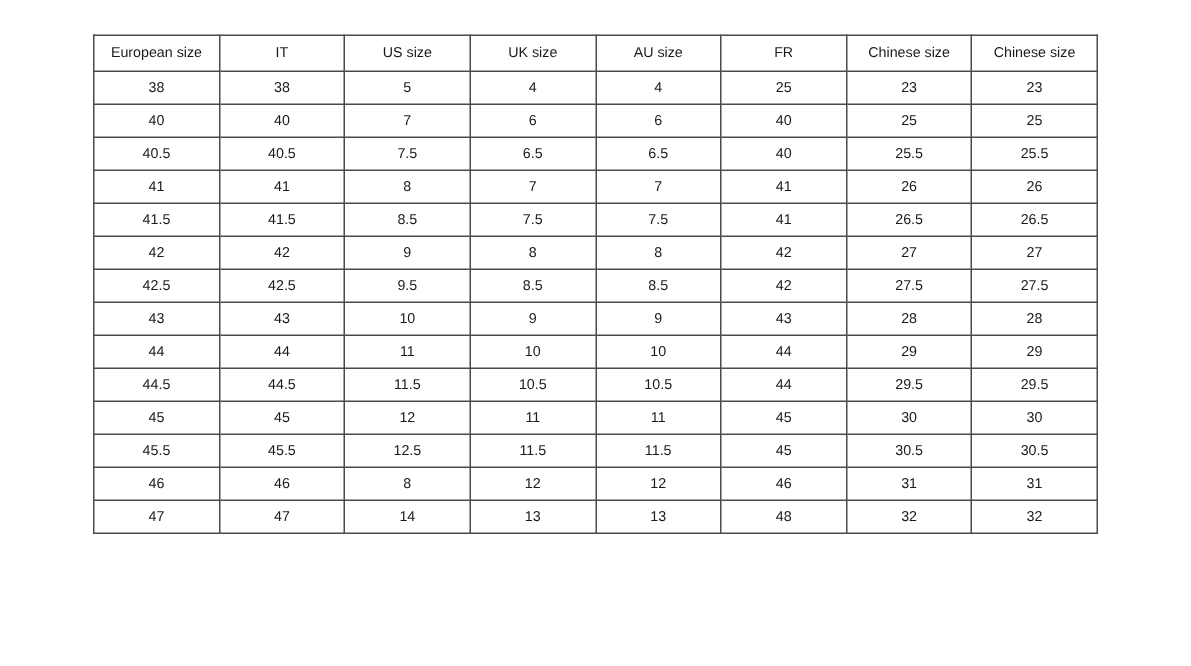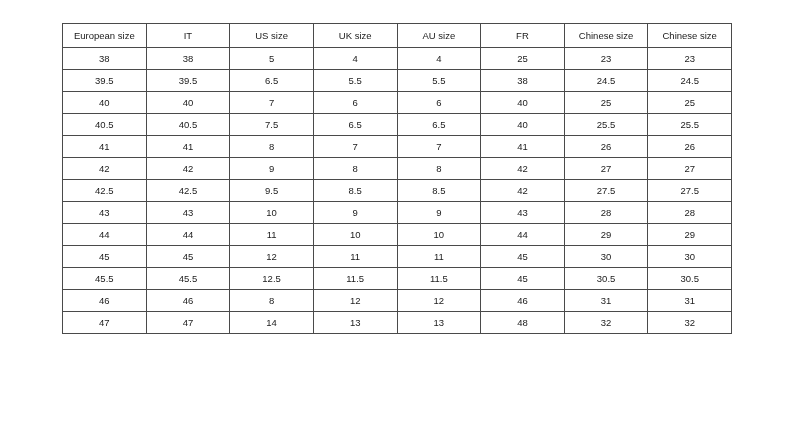--- a/index.html
+++ b/index.html
@@ -74,30 +74,20 @@
             <td>38</td>
             <td>38</td>
             <td>5</td>
             <td>4</td>
             <td>4</td>
             <td>25</td>
             <td>23</td>
             <td>23</td>
           </tr>
           <tr>
-            <td>39.5</td>
-            <td>39.5</td>
-            <td>6.5</td>
-            <td>5.5</td>
-            <td>5.5</td>
-            <td>38</td>
-            <td>24.5</td>
-            <td>24.5</td>
-          </tr>
-          <tr>
             <td>40</td>
             <td>40</td>
             <td>7</td>
             <td>6</td>
             <td>6</td>
             <td>40</td>
             <td>25</td>
             <td>25</td>
           </tr>
           <tr>
@@ -112,20 +102,30 @@
           </tr>
           <tr>
             <td>41</td>
             <td>41</td>
             <td>8</td>
             <td>7</td>
             <td>7</td>
             <td>41</td>
             <td>26</td>
             <td>26</td>
+          </tr>
+          <tr>
+            <td>41.5</td>
+            <td>41.5</td>
+            <td>8.5</td>
+            <td>7.5</td>
+            <td>7.5</td>
+            <td>41</td>
+            <td>26.5</td>
+            <td>26.5</td>
           </tr>
           <tr>
             <td>42</td>
             <td>42</td>
             <td>9</td>
             <td>8</td>
             <td>8</td>
             <td>42</td>
             <td>27</td>
             <td>27</td>
@@ -154,20 +154,30 @@
             <td>44</td>
             <td>44</td>
             <td>11</td>
             <td>10</td>
             <td>10</td>
             <td>44</td>
             <td>29</td>
             <td>29</td>
           </tr>
           <tr>
+            <td>44.5</td>
+            <td>44.5</td>
+            <td>11.5</td>
+            <td>10.5</td>
+            <td>10.5</td>
+            <td>44</td>
+            <td>29.5</td>
+            <td>29.5</td>
+          </tr>
+          <tr>
             <td>45</td>
             <td>45</td>
             <td>12</td>
             <td>11</td>
             <td>11</td>
             <td>45</td>
             <td>30</td>
             <td>30</td>
           </tr>
           <tr>

